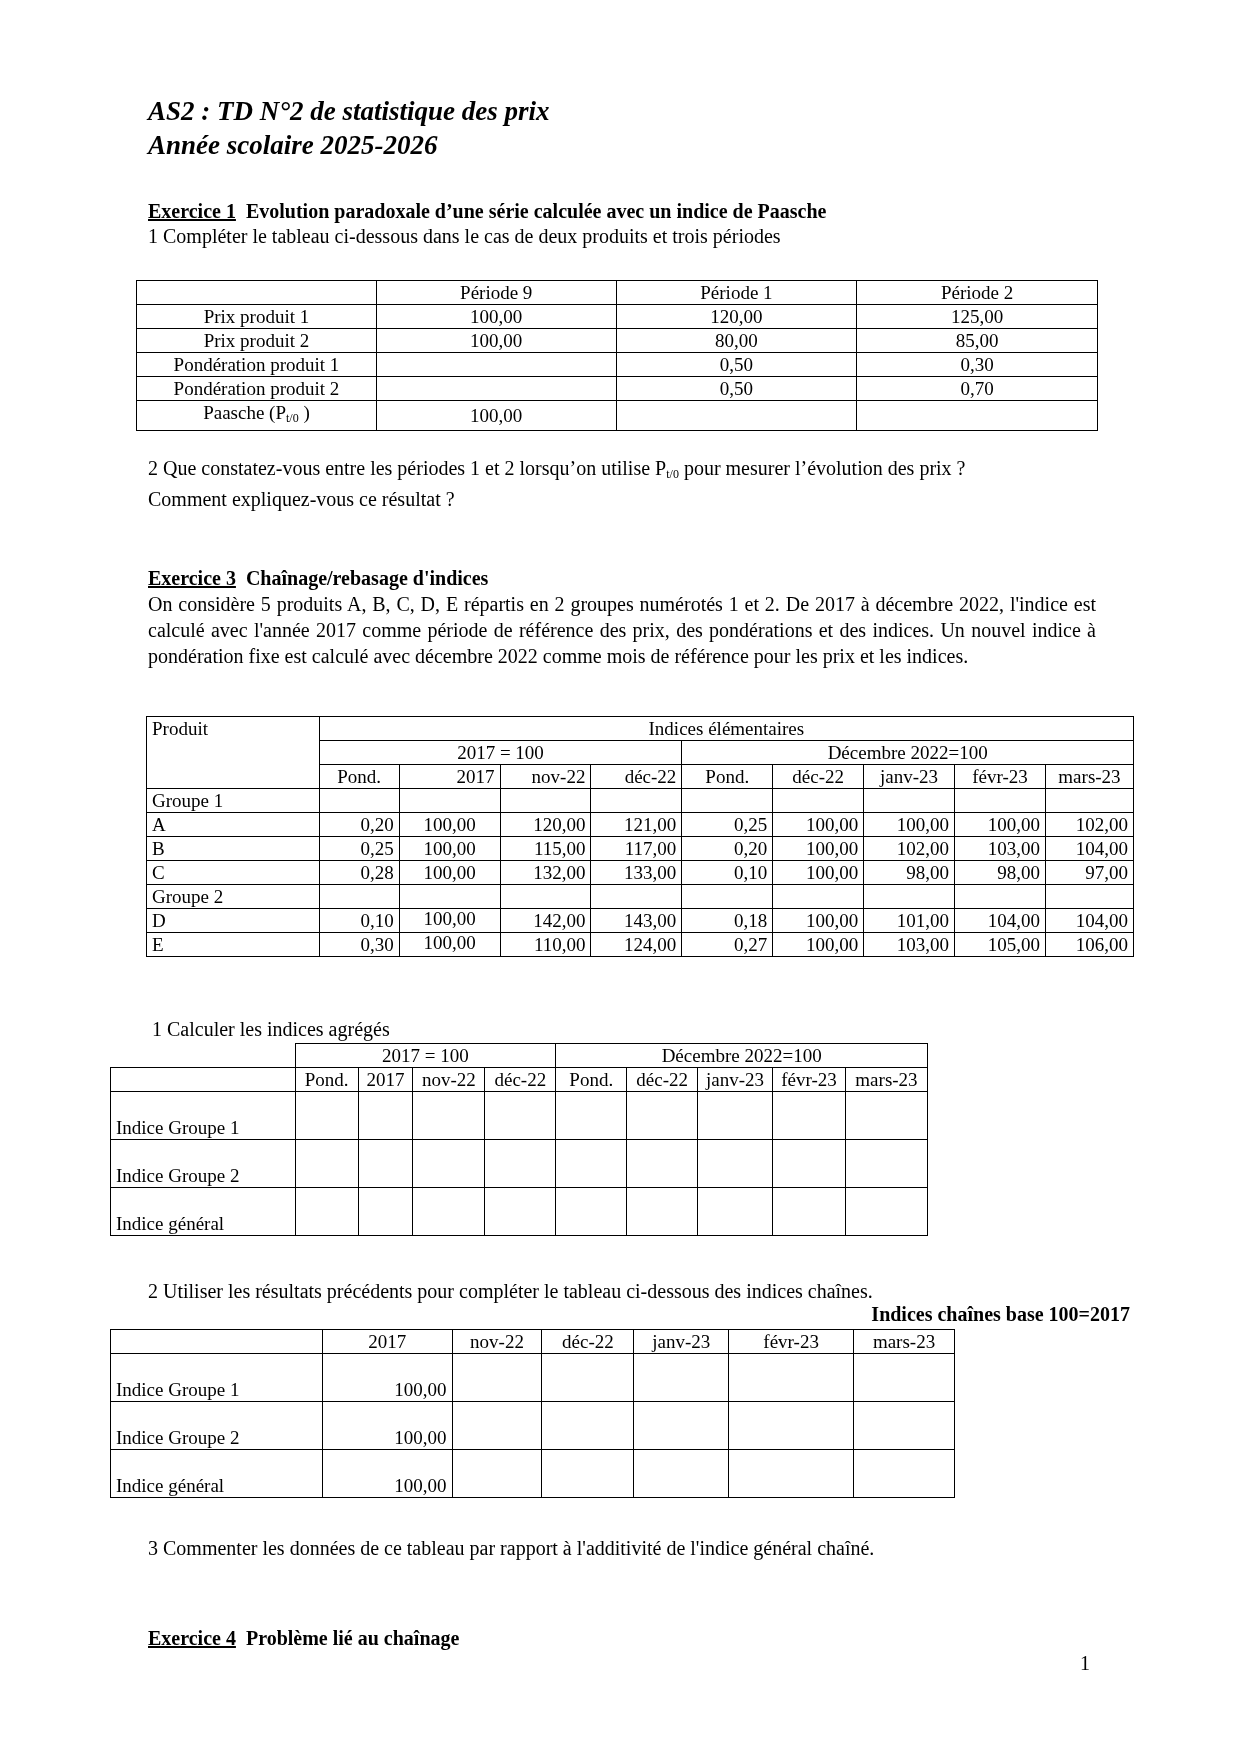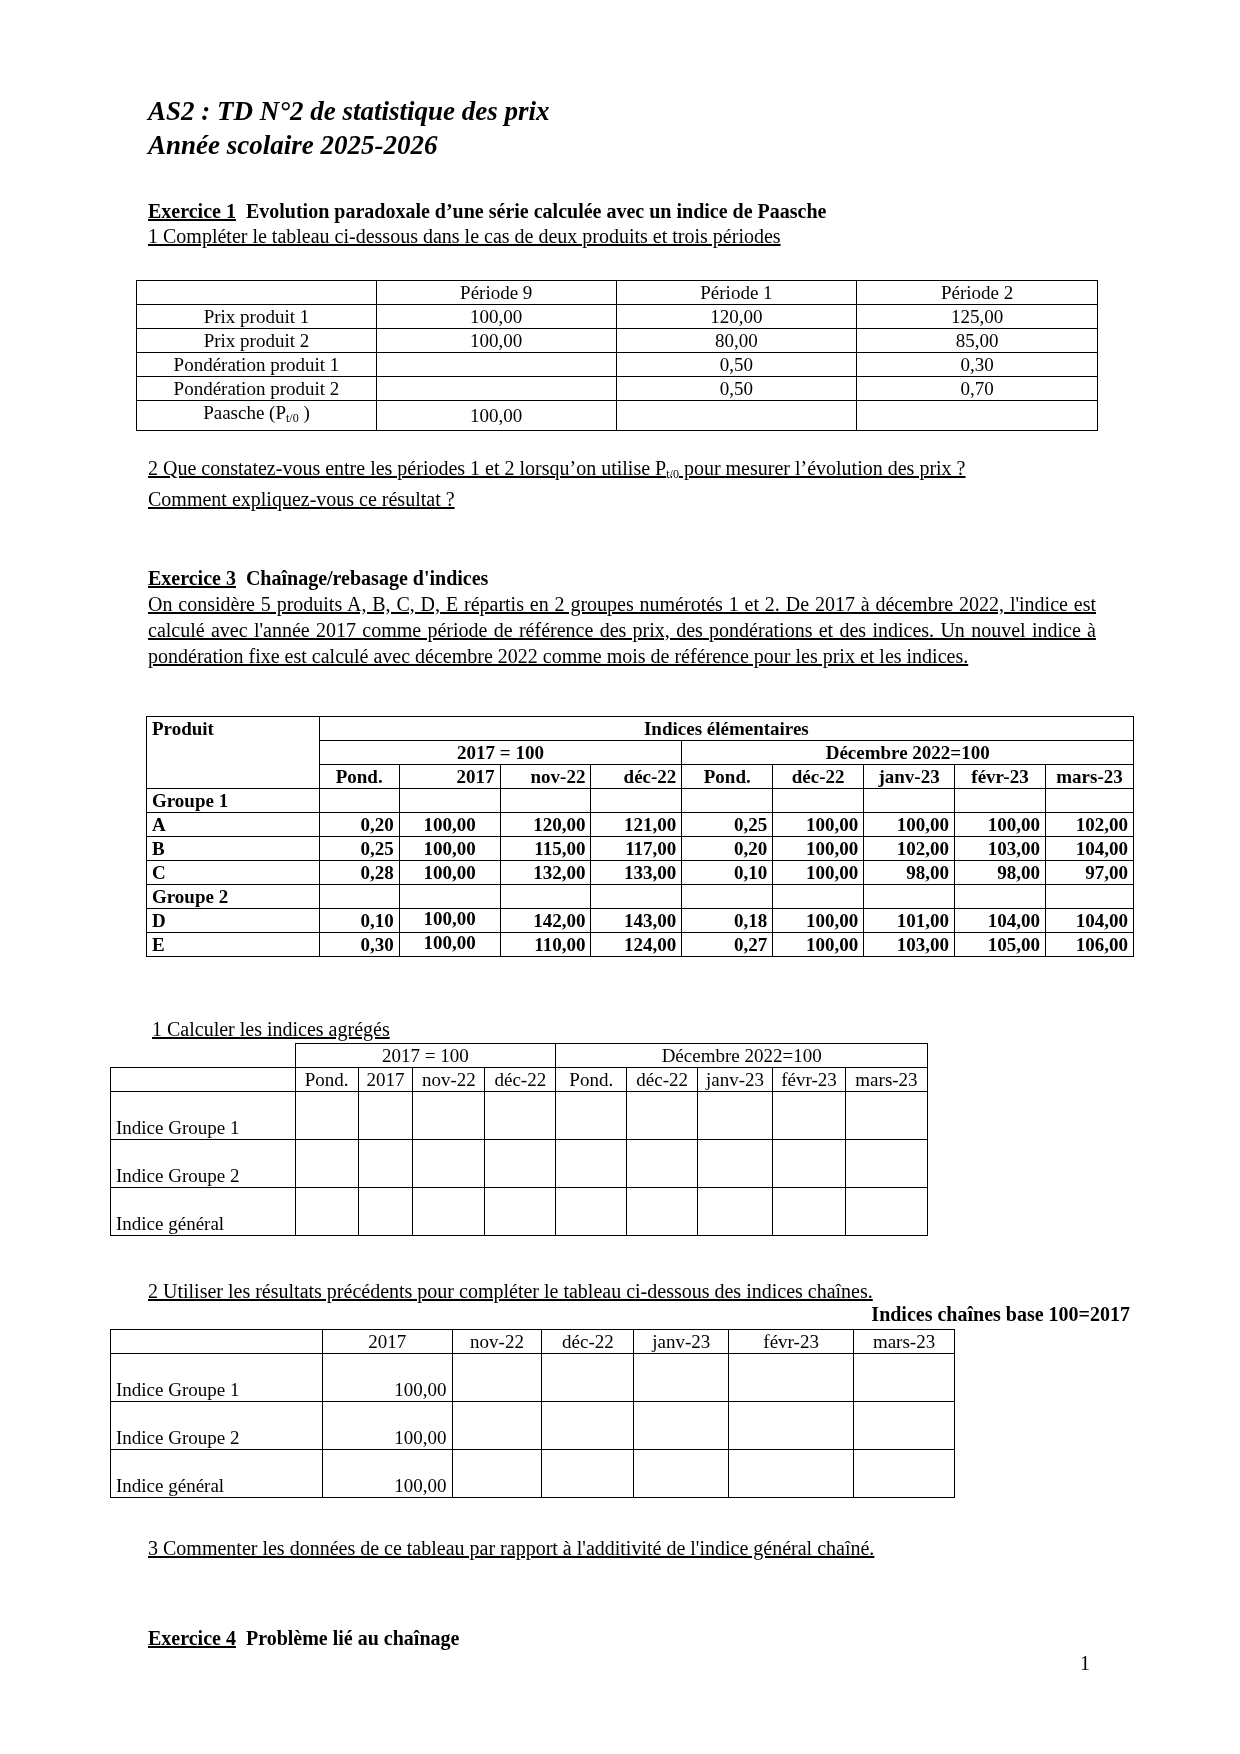--- a/index.html
+++ b/index.html
@@ -5,21 +5,21 @@
   html, body { margin: 0; padding: 0; background: #ffffff; }
   body {
     width: 1240px; height: 1754px; position: relative; overflow: hidden;
     font-family: "Liberation Serif", "DejaVu Serif", serif;
     color: #000; font-size: 20px;
   }
   .abs { position: absolute; }
   .title { font-weight: bold; font-size: 27px; line-height: 34px; }
   .ex-head { font-weight: bold; font-size: 20px; line-height: 24px; }
   .ex-head .u { text-decoration: underline; }
-  .p { font-size: 20px; line-height: 25px; text-decoration: underline; }
+  .p { font-size: 20px; line-height: 25px; }
   .just { text-align: justify; text-align-last: left; }
   table { border-collapse: collapse; font-size: 19px; }
   td { border: 1px solid #000; padding: 0 5px; height: 23px; line-height: 23px; white-space: nowrap; }
   .c { text-align: center; }
   .r { text-align: right; }
   .l { text-align: center; }
   sub { font-size: 12px; vertical-align: -3px; }
   .tall td { height: 47px; vertical-align: bottom; }
   .chain-title { font-weight: bold; font-size: 20px; text-align: right; }
   .page-num { font-size: 20px; }
@@ -89,21 +89,21 @@
   <div><span>2  Que constatez-vous entre les périodes 1 et 2 lorsqu’on utilise P</span><sub>t/0</sub><span> pour mesurer l’évolution des prix ?</span></div>
   <div>Comment expliquez-vous ce résultat ?</div>
 </div>
 
 <div class="abs ex-head" style="left:148px; top:566px;">
   <span class="u">Exercice 3</span>&nbsp;
   <span>Chaînage/rebasage d'indices</span>
 </div>
 <div class="abs p just" style="left:148px; top:591px; width:948px; line-height:26px;">On considère 5 produits A, B, C, D, E répartis en 2 groupes numérotés 1 et 2. De 2017 à décembre 2022, l'indice est calculé avec l'année 2017 comme période de référence des prix, des pondérations et des indices. Un nouvel indice à pondération fixe est calculé avec décembre 2022 comme mois de référence pour les prix et les indices.</div>
 
-<table class="abs" style="left:146px; top:716px; width:988px;font-weight:bold;">
+<table class="abs" style="left:146px; top:716px; width:988px;">
   <colgroup>
     <col style="width:173px">
       <col style="width:80px">
       <col style="width:101px">
       <col style="width:91px">
       <col style="width:91px">
     <col style="width:91px">
       <col style="width:91px">
       <col style="width:91px">
       <col style="width:91px">

